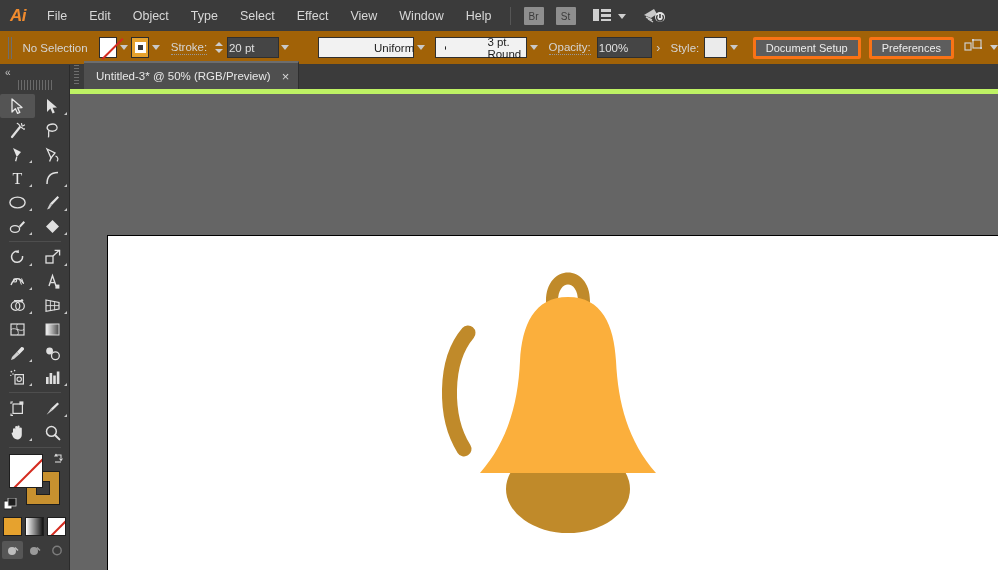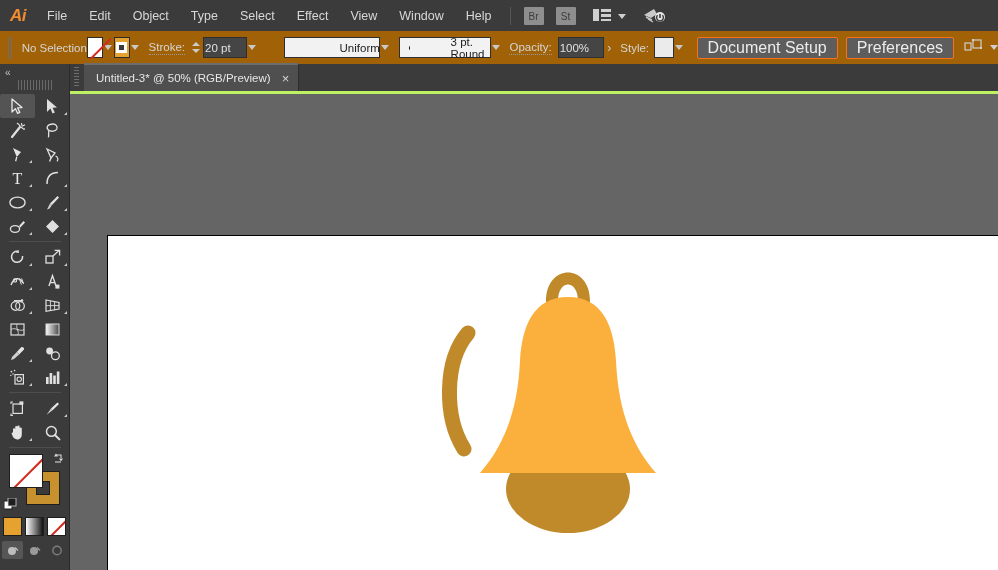--- a/index.html
+++ b/index.html
@@ -125,32 +125,32 @@
   }
   .more-arrow {
     width: 14px; height: 20px; display:flex; align-items:center; justify-content:center;
     color:#cfcfcf; font-size: 12px;
   }
   .style-swatch {
     width: 26px; height: 21px; background: #ebebeb; border: 1px solid #2f2f2f;
   }
   .btn {
     height: 22px; padding: 0 10px;
-    background: #5d5d5d; border: 1px solid #f97316; border-radius: 2px;
-    color: #ececec; font-size: 16px;
+    background: #5d5d5d; border: 3px solid #f97316; border-radius: 2px;
+    color: #ececec; font-size: 11px;
     display: flex; align-items: center; white-space: nowrap;
   }
   .align-ico { width: 20px; height: 18px; margin-left: 10px; position: relative; }
 
   
   .tabbar {
     position: absolute; top: 65px; left: 0;
     width: 998px; height: 29px; background: #3b3b3b;
     display: flex; align-items: flex-end;
-    border-bottom: 3px solid #bef264;
+    border-bottom: 5px solid #bef264;
   }
   .tab-grip {
     width: 5px; height: 20px; margin: 0 5px 4px 4px;
     background: repeating-linear-gradient(to bottom,#6e6e6e 0 1px,transparent 1px 3px);
   }
   .doc-tab {
     height: 28px; background: #4f4f4f;
     border-top: 2px solid #6d6d6d;
     border-right: 1px solid #2e2e2e;
     color: #e7e7e7; font-size: 11.5px;

